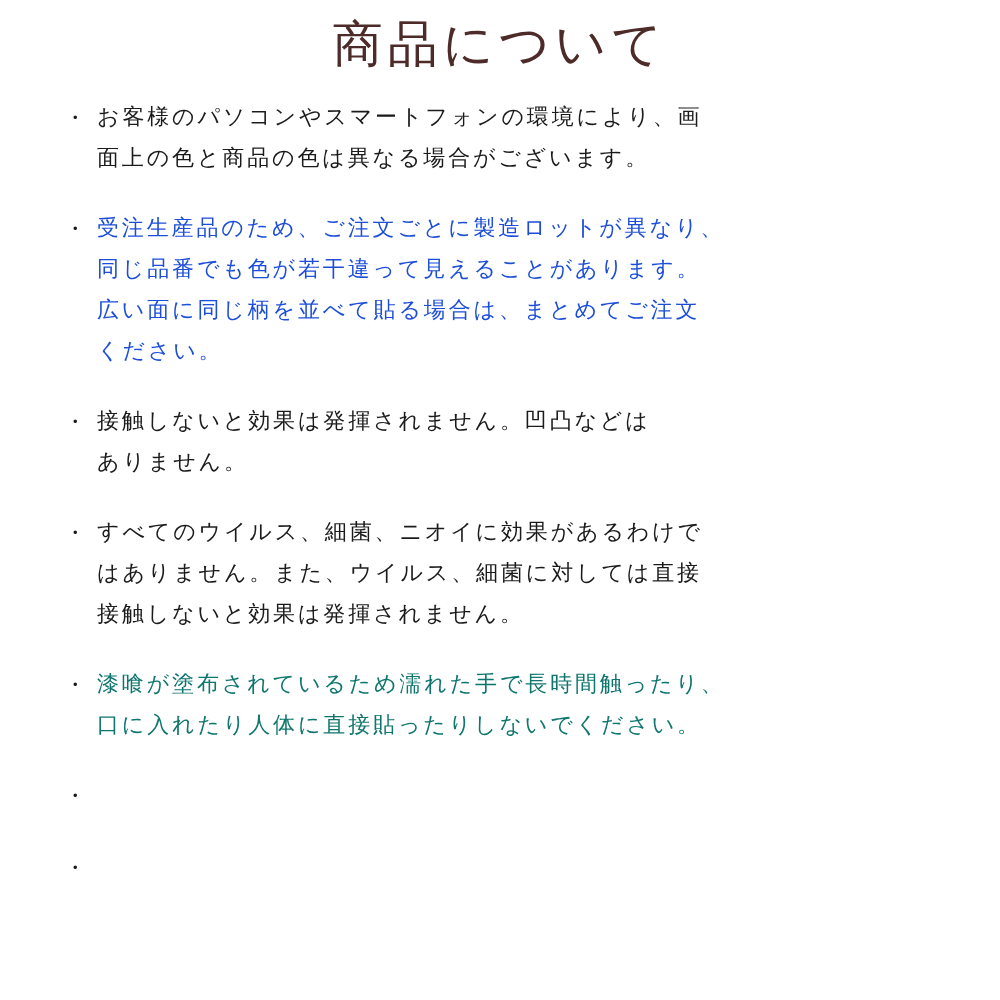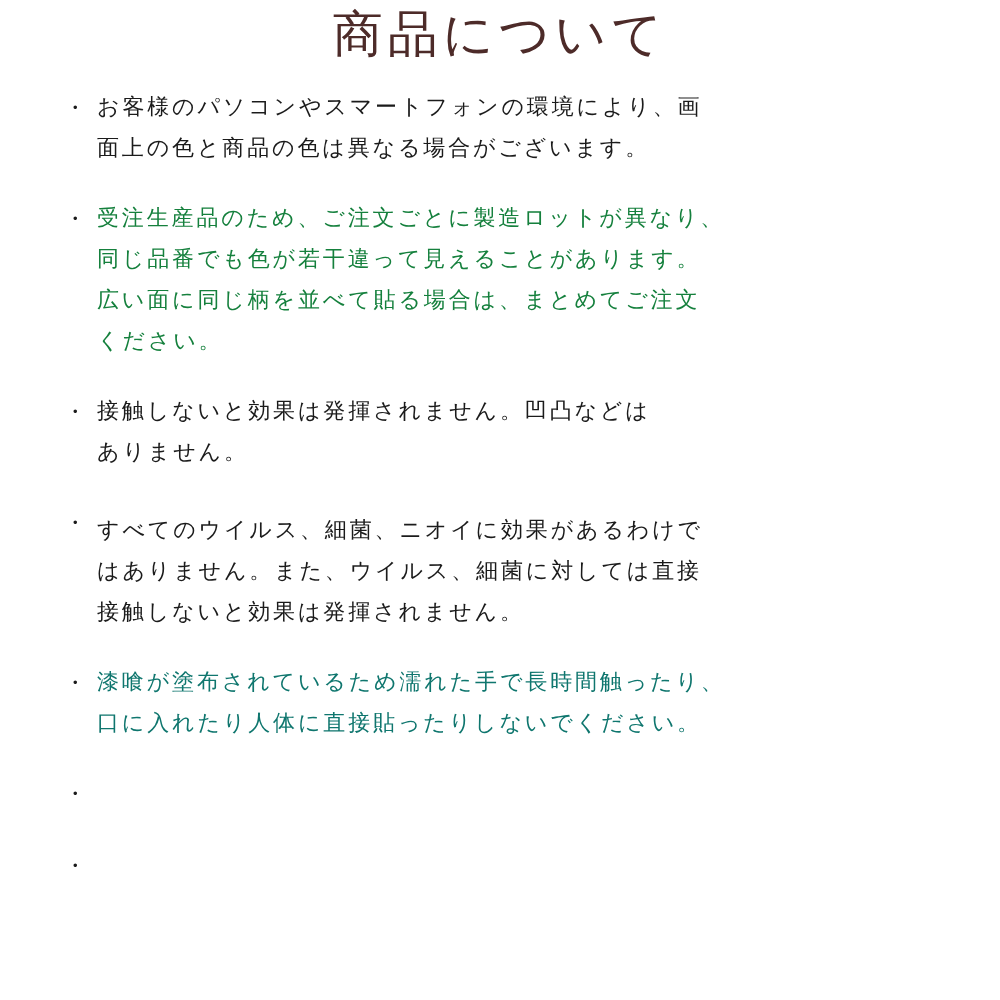--- a/index.html
+++ b/index.html
@@ -7,21 +7,21 @@
     width: 1000px;
     height: 1000px;
     background: #ffffff;
     font-family: "Liberation Sans", sans-serif;
     overflow: hidden;
   }
   .page {
     width: 1000px;
     height: 1000px;
     background: #ffffff;
-    padding-top: 6px;
+    padding-top: 16px;
   }
   .page-title {
     text-align: center;
     font-size: 50px;
     line-height: 56px;
     font-weight: 500;
     letter-spacing: 0.10em;
     color: #4d2b29;
     white-space: nowrap;
   }
@@ -62,35 +62,35 @@
 
   <ul class="notes-list">
   <li class="note-item">
     <span class="bullet-marker">・</span>
     <span class="note-text" style="color: rgb(27, 27, 27);">お客様のパソコンやスマートフォンの環境により、画
 面上の色と商品の色は異なる場合がございます。</span>
   </li>
 
   <li class="note-item">
     <span class="bullet-marker">・</span>
-    <span class="note-text" style="color: #15803d;">受注生産品のため、ご注文ごとに製造ロットが異なり、
+    <span class="note-text" style="color: #1d4ed8;">受注生産品のため、ご注文ごとに製造ロットが異なり、
 同じ品番でも色が若干違って見えることがあります。
 広い面に同じ柄を並べて貼る場合は、まとめてご注文
 ください。</span>
   </li>
 
   <li class="note-item">
     <span class="bullet-marker">・</span>
     <span class="note-text" style="color: rgb(27, 27, 27);">接触しないと効果は発揮されません。凹凸などは
 ありません。</span>
   </li>
 
   <li class="note-item">
     <span class="bullet-marker">・</span>
-    <span class="note-text" style="color: rgb(27, 27, 27); margin-top: 8px;">すべてのウイルス、細菌、ニオイに効果があるわけで
+    <span class="note-text" style="color: rgb(27, 27, 27);">すべてのウイルス、細菌、ニオイに効果があるわけで
 はありません。また、ウイルス、細菌に対しては直接
 接触しないと効果は発揮されません。</span>
   </li>
 
   <li class="note-item">
     <span class="bullet-marker">・</span>
     <span class="note-text" style="color: #0f766e;">漆喰が塗布されているため濡れた手で長時間触ったり、
 口に入れたり人体に直接貼ったりしないでください。</span>
   </li>
 

